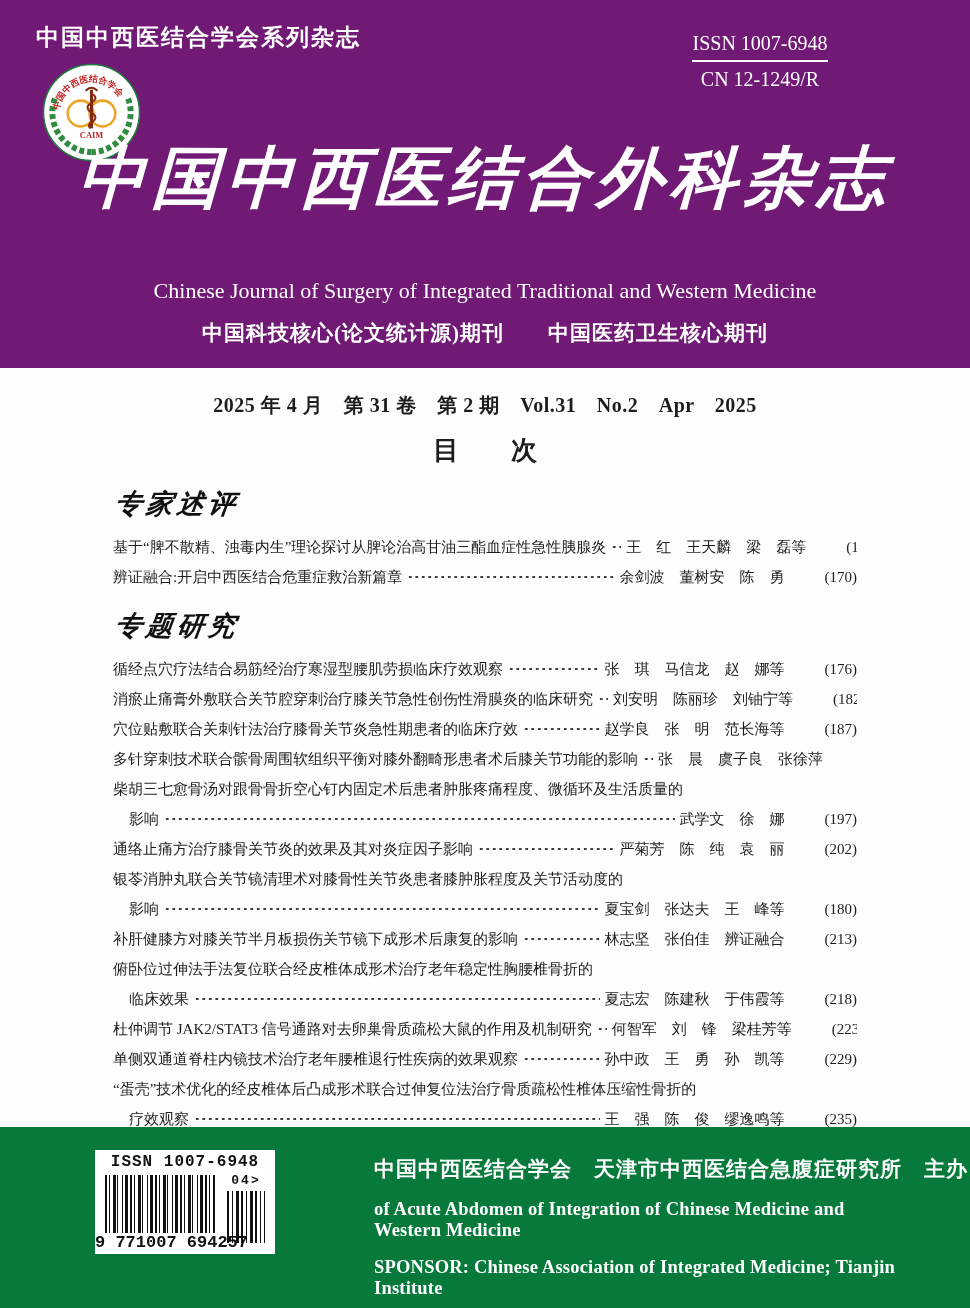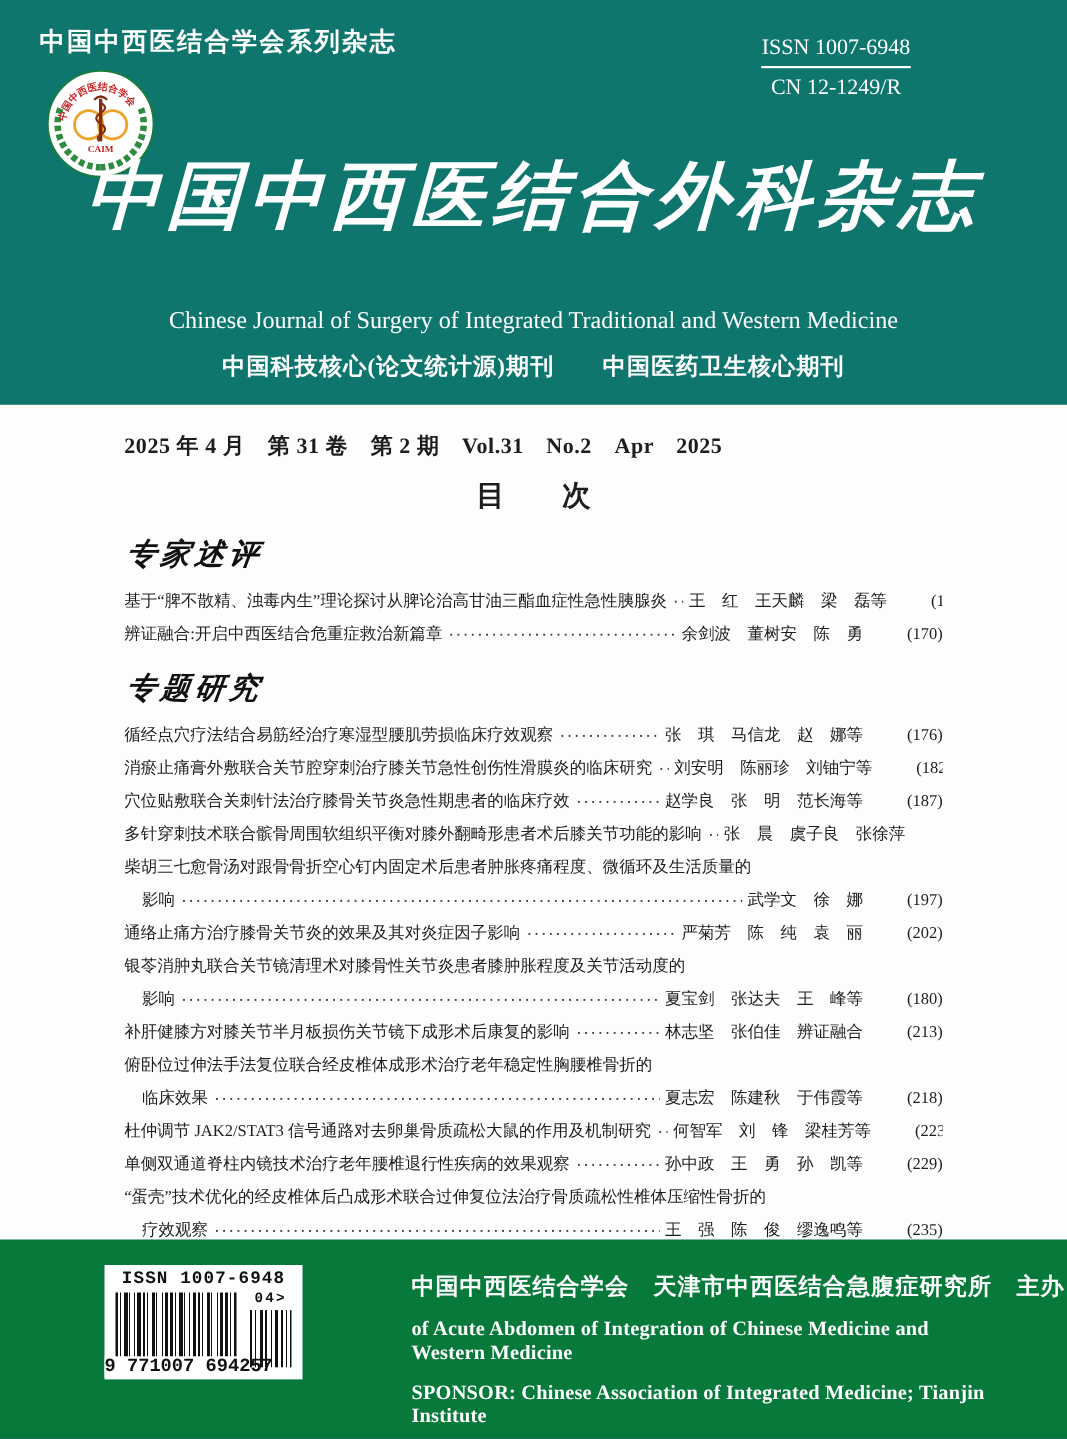--- a/index.html
+++ b/index.html
@@ -1,19 +1,19 @@
 <!DOCTYPE html>
 <html><head>
 <meta charset="utf-8">
 <style>
   * { margin:0; padding:0; box-sizing:border-box; }
   html,body { background:#555; }
   .page {
     width:970px; height:1308px; margin:0 auto; position:relative;
-    background:#0f766e; overflow:hidden;
+    background:#701a75; overflow:hidden;
     font-family:"Liberation Serif","DejaVu Serif",serif; color:#fff;
   }
   
   .masthead { position:relative; width:970px; height:368px; }
   .series {
     position:absolute; left:36px; top:22px;
     font-family:"Liberation Sans","DejaVu Sans",sans-serif;
     font-weight:bold; font-size:23px; letter-spacing:2px; color:#fff;
   }
   .reg { position:absolute; left:690px; top:30px; width:140px; text-align:center;
@@ -31,21 +31,21 @@
              font-size:21px; letter-spacing:1px; }
   .title-en{ position:absolute; left:0; top:278px; width:100%; text-align:center;
              font-size:22px; }
   .core    { position:absolute; left:0; top:319px; width:100%; text-align:center;
              font-size:21px; font-weight:600; letter-spacing:1px; }
   
   .toc {
     position:absolute; left:0; top:368px; width:970px; height:759px;
     background:#fdfdfb; color:#1d1d1d; padding:14px 113px 0 113px; overflow:hidden;
   }
-  .issue-line { text-align:left; font-weight:bold; font-size:20px;
+  .issue-line { text-align:center; font-weight:bold; font-size:20px;
                 letter-spacing:.5px; margin-top:10px; white-space:pre; }
   .contents-title { text-align:center; font-weight:bold; font-size:26px;
                     margin:14px 0 18px 0; white-space:pre; }
   .section-heading {
     font-family:"DejaVu Serif","Liberation Serif",serif;
     font-style:italic; font-weight:700; font-size:27px; letter-spacing:4px;
     transform:skewX(-7deg); transform-origin:left bottom;
     margin:16px 0 10px 0; color:#111;
   }
   .toc-row { display:flex; align-items:baseline; line-height:30px;

